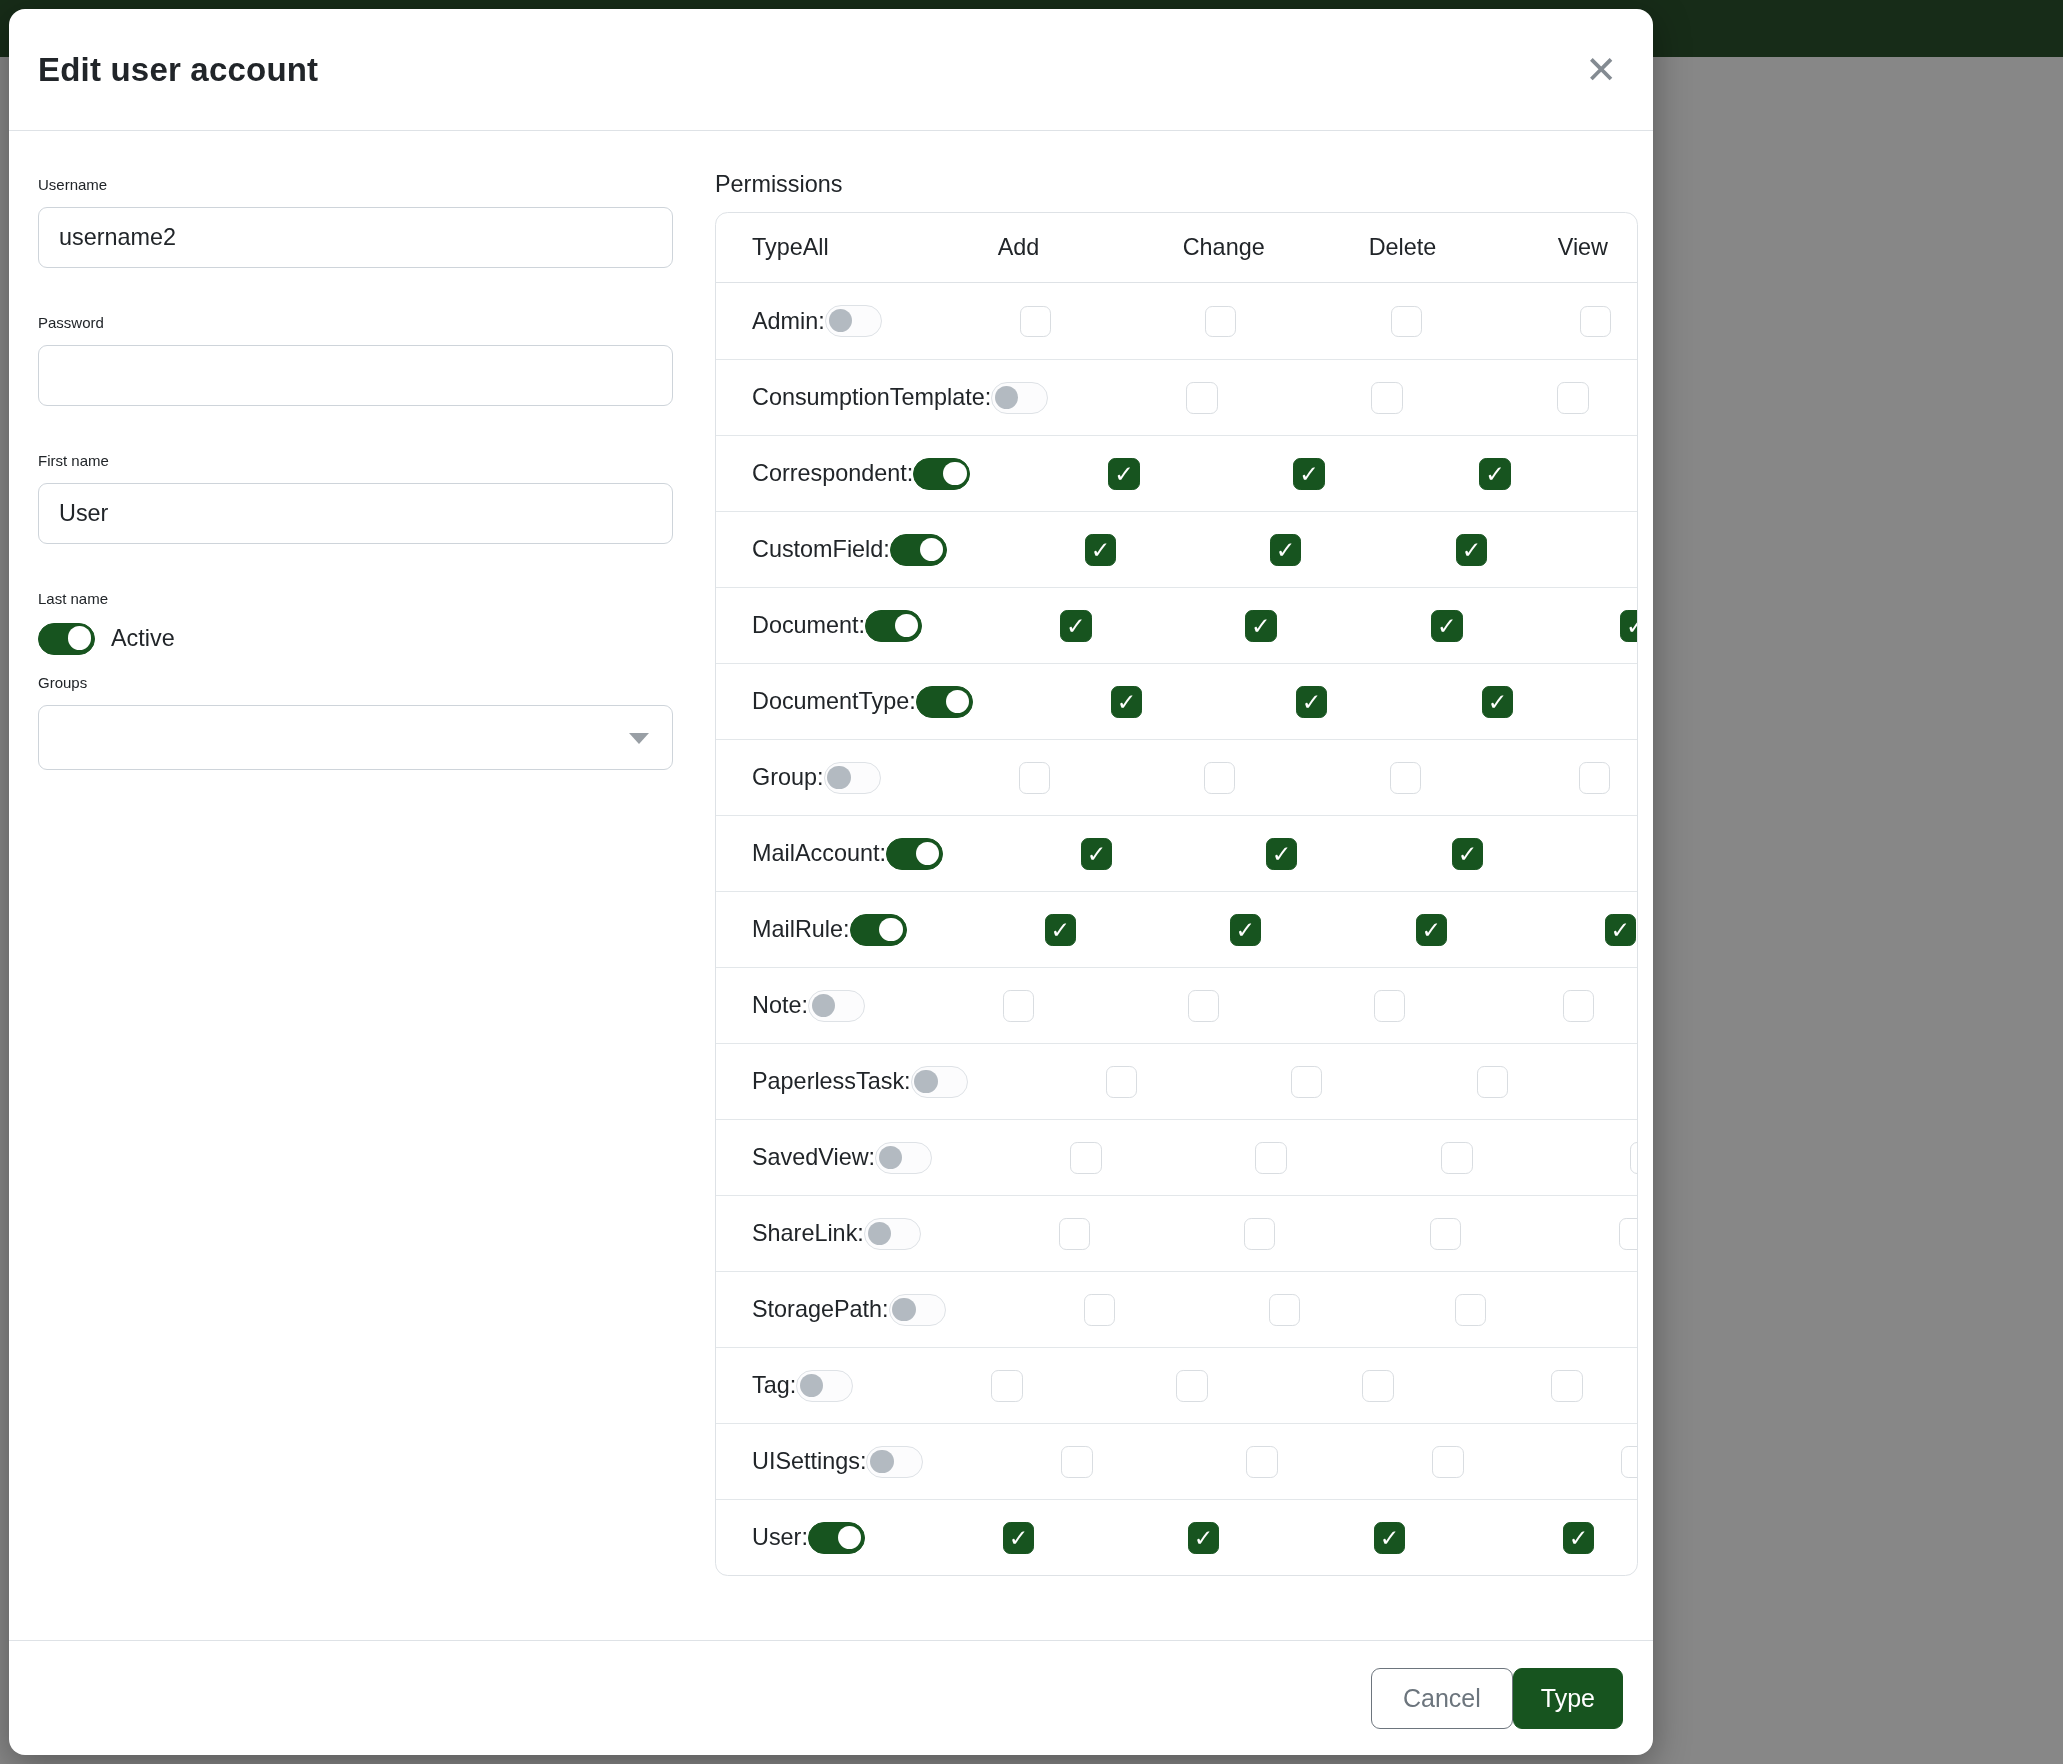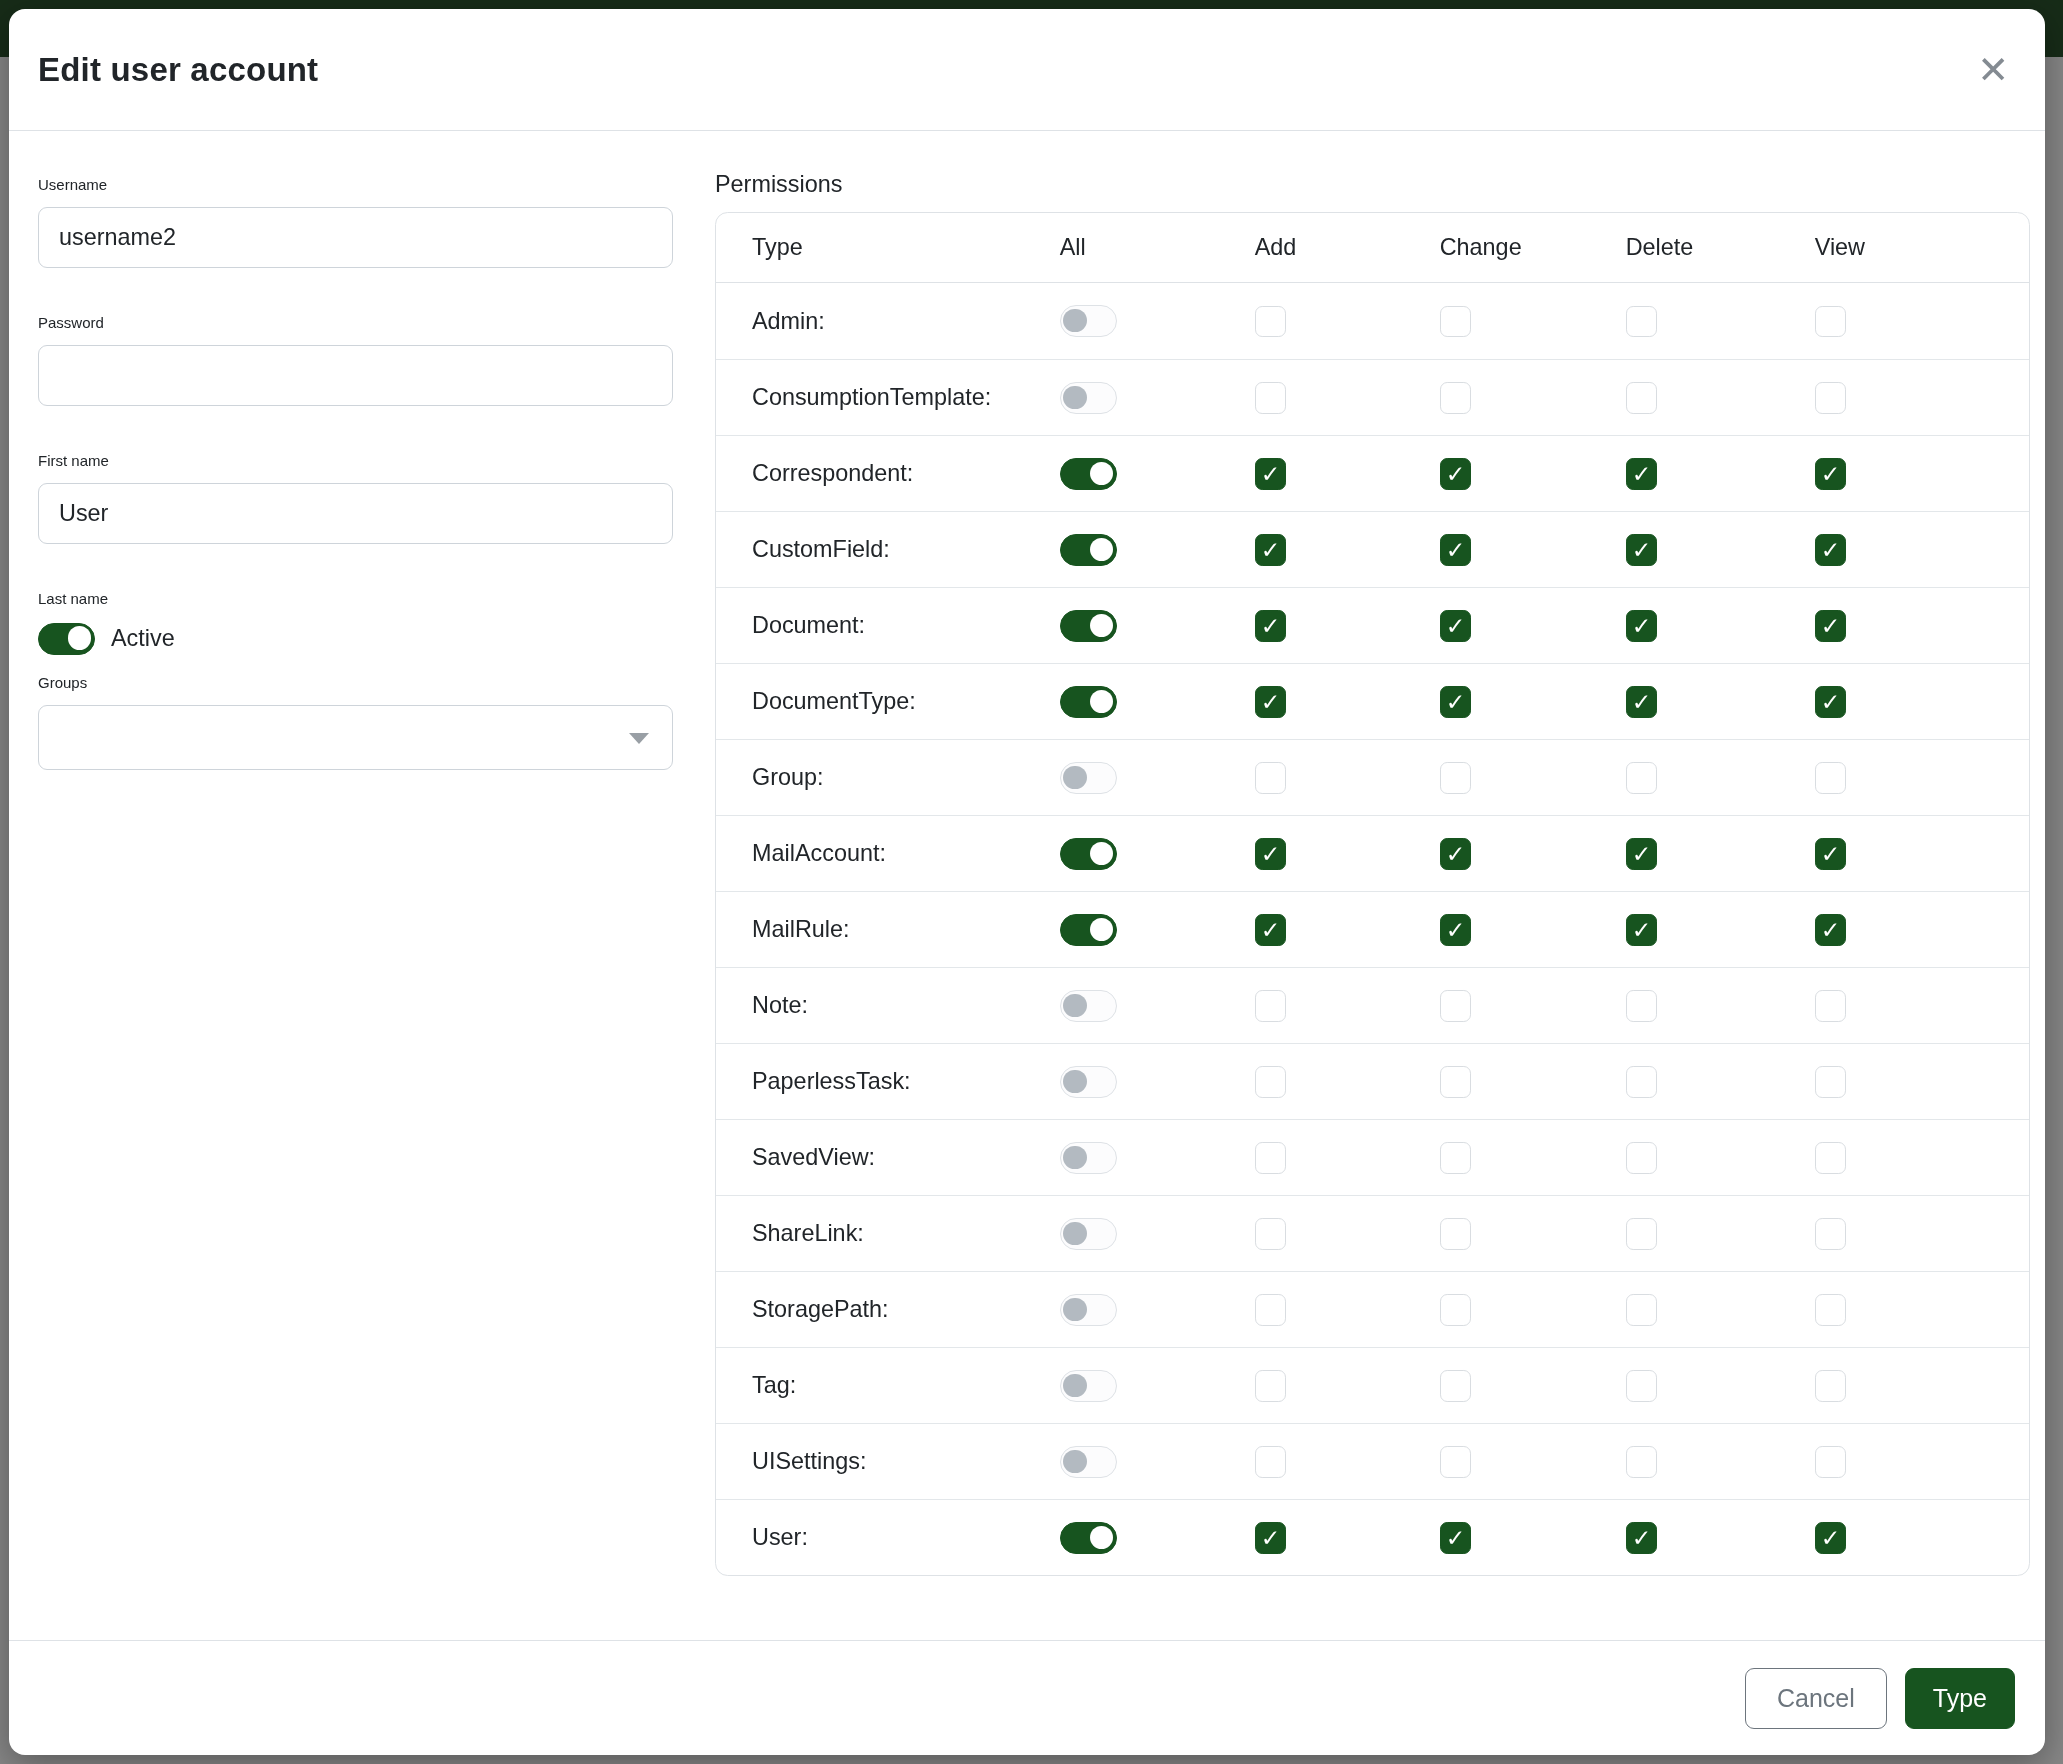--- a/index.html
+++ b/index.html
@@ -15,21 +15,21 @@
   html,body{width:2063px;height:1764px;}
   body{
     position:relative;
     background:var(--backdrop);
     font-family:"Liberation Sans","DejaVu Sans",sans-serif;
     color:var(--text);
     overflow:hidden;
   }
   .top-strip{position:absolute;top:0;left:0;right:0;height:57px;background:var(--strip);}
   .modal{
-    position:absolute;left:9px;top:9px;width:2036px;height:1746px;
+    position:absolute;left:9px;top:9px;width:1644px;height:1746px;
     background:#fff;border-radius:16px;display:flex;flex-direction:column;
     box-shadow:0 9px 36px rgba(0,0,0,.35);
   }
   .modal-header{
     height:122px;flex:none;display:flex;align-items:center;
     padding:0 36px 0 29px;border-bottom:1.8px solid var(--border-light);
   }
   .modal-title{font-size:33px;font-weight:600;letter-spacing:0.2px;}
   .close-btn{
     margin-left:auto;background:none;border:none;cursor:pointer;
@@ -94,21 +94,21 @@
   .perm-type{font-size:23.4px;}
   .checkbox{
     width:31.5px;height:31.5px;border-radius:7.2px;border:1.8px solid #d9dde1;background:#fff;
     display:flex;align-items:center;justify-content:center;cursor:pointer;
     color:#fff;font-size:23.4px;font-weight:bold;
   }
   .checkbox.checked{background:var(--primary);border-color:var(--primary);}
 
   .modal-footer{
     flex:none;height:115px;border-top:1.8px solid var(--border-light);
-    display:flex;align-items:center;justify-content:flex-end;gap:18px;
+    display:flex;align-items:center;justify-content:flex-end;
     padding:0 30px;
   }
   .btn{
     height:61px;border-radius:9px;font-size:25px;cursor:pointer;
     display:inline-flex;align-items:center;justify-content:center;
     font-family:inherit;
   }
   .btn-cancel{background:#fff;border:1.8px solid #6d757d;color:var(--muted);padding:0 31px;}
   .btn-save{background:var(--primary);border:1.8px solid var(--primary);color:#fff;padding:0 27px;}
 </style>

